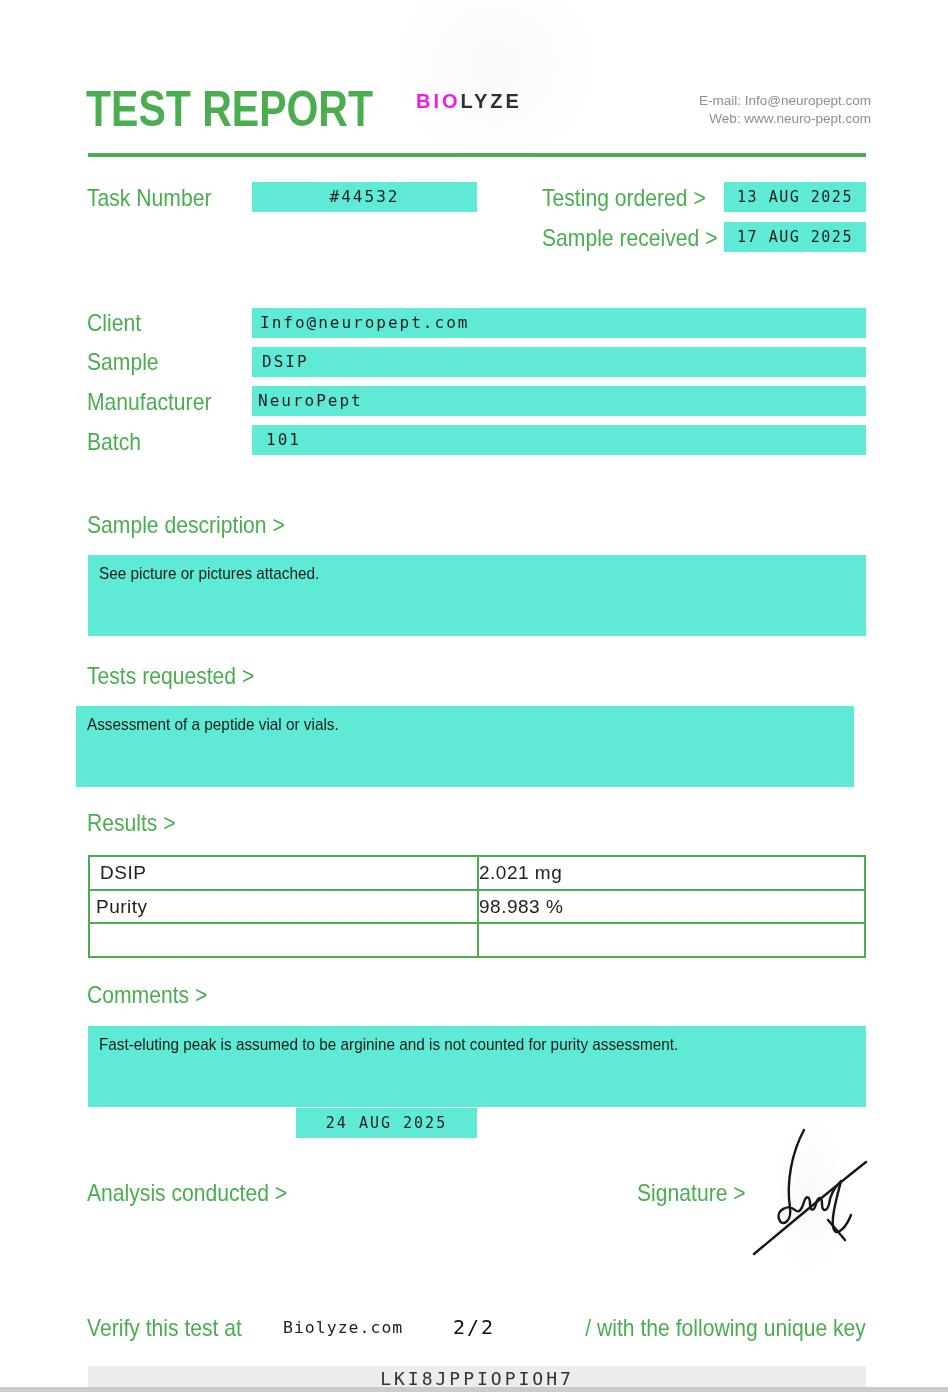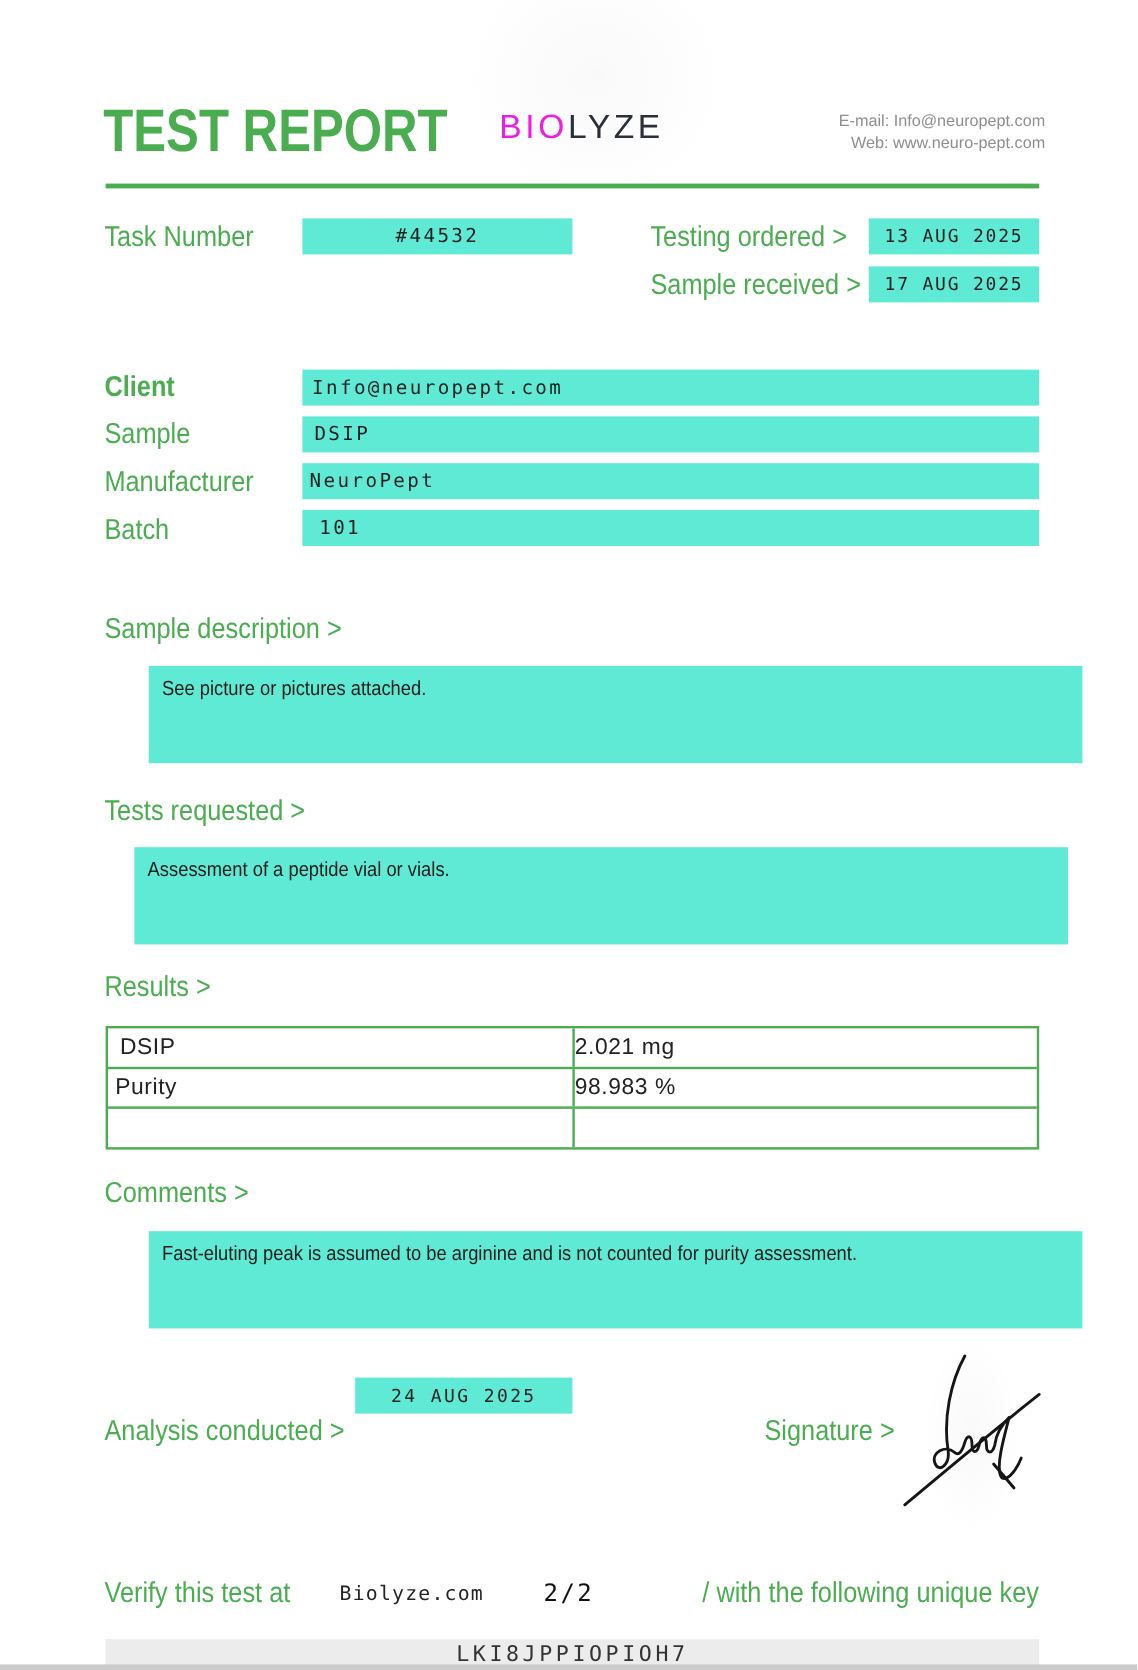--- a/index.html
+++ b/index.html
@@ -9,28 +9,28 @@
   .condensed-right { display:inline-block; transform:scaleX(0.88); transform-origin:100% 50%; white-space:nowrap; }
 
   .abs { position:absolute; }
   .label { font-size:24px; color:#4aad50; }
   .mono { font-family:"DejaVu Sans Mono", monospace; color:#1f1f1f; }
   .gbox { position:absolute; background:#5eead4; }
   .valuebox { line-height:30px; height:30px; font-size:16px; letter-spacing:2px; }
   .centered { text-align:center; }
 
   .page-title { font-size:50px; font-weight:bold; color:#4aad50; letter-spacing:0px; }
-  .logo { font-size:28px; letter-spacing:3px; font-weight:400; }
+  .logo { font-size:20px; letter-spacing:3px; font-weight:700; }
   .logo .bio { color:#ef1de3; }
   .logo .lyze { color:#2a2f38; }
   .contact { font-size:13.5px; color:#8e8e8e; text-align:right; line-height:18px; }
 
   .divider { background:#4aad50; }
 
-  .section-body { font-size:17px; color:#1c1c1c; padding:9px 11px;margin-left:36px; }
+  .section-body { font-size:17px; color:#1c1c1c; padding:9px 11px; }
 
   .results-table { border:2px solid #4aad50; display:flex; flex-direction:column; }
   .rrow { display:flex; flex:1; }
   .rrow + .rrow { border-top:2px solid #4aad50; }
   .rcell { font-size:19px; color:#222222; letter-spacing:0.5px; line-height:31px; }
   .rcell.c1 { width:389px; border-right:2px solid #4aad50; padding-left:10px; }
   .rcell.c2 { flex:1; padding-left:0; }
 
   .blob { position:absolute; border-radius:50%; background:radial-gradient(closest-side, rgba(0,0,0,0.022), rgba(0,0,0,0)); }
 
@@ -73,21 +73,21 @@
     <span>13 AUG 2025</span>
   </div>
 
   <div class="abs label" style="left:542px; top:224px;">
     <span class="condensed">Sample received &gt;</span>
   </div>
   <div class="gbox valuebox centered mono" style="left:724px; top:222px; width:142px; font-size:15px; letter-spacing:1.5px;">
     <span>17 AUG 2025</span>
   </div>
 
-  <div class="abs label" style="left:87px; top:309px;font-weight:bold;">
+  <div class="abs label" style="left:87px; top:309px;">
     <span class="condensed">Client</span>
   </div>
   <div class="gbox valuebox mono" style="left:252px; top:308px; width:614px; padding-left:8px;">
     <span>Info@neuropept.com</span>
   </div>
 
   <div class="abs label" style="left:87px; top:348px;">
     <span class="condensed">Sample</span>
   </div>
   <div class="gbox valuebox mono" style="left:252px; top:347px; width:614px; padding-left:10px;">
@@ -143,21 +143,21 @@
   <div class="abs label" style="left:87px; top:981px;">
     <span class="condensed">Comments &gt;</span>
   </div>
   <div class="gbox section-body" style="left:88px; top:1026px; width:778px; height:81px;">
     <span class="condensed" style="transform:scaleX(0.9);">Fast-eluting peak is assumed to be arginine and is not counted for purity assessment.</span>
   </div>
 
   <div class="abs label" style="left:87px; top:1179px;">
     <span class="condensed">Analysis conducted &gt;</span>
   </div>
-  <div class="gbox valuebox centered mono" style="left:296px; top:1148px; width:181px; font-size:15px; letter-spacing:2px;">
+  <div class="gbox valuebox centered mono" style="left:296px; top:1108px; width:181px; font-size:15px; letter-spacing:2px;">
     <span>24 AUG 2025</span>
   </div>
 
   <div class="abs label" style="left:637px; top:1179px;">
     <span class="condensed">Signature &gt;</span>
   </div>
   <svg class="sig" style="left:746px; top:1124px;" width="128" height="138" viewBox="0 0 128 138">
     <g fill="none" stroke="#161616" stroke-width="2.4" stroke-linecap="round" stroke-linejoin="round">
       <path d="M8,130 C44,100 82,68 120,38"></path>
       <path d="M58,6 C46,28 40,58 44,84 C46,97 36,104 33,95 C30,86 42,80 49,86 C53,90 56,85 58,78 C60,71 64,72 64,80 C64,87 68,88 70,80 C72,72 76,72 76,80 C76,88 81,88 83,80 C84,72 88,64 95,57 C90,76 84,98 88,106 C91,112 100,104 105,91"></path>

